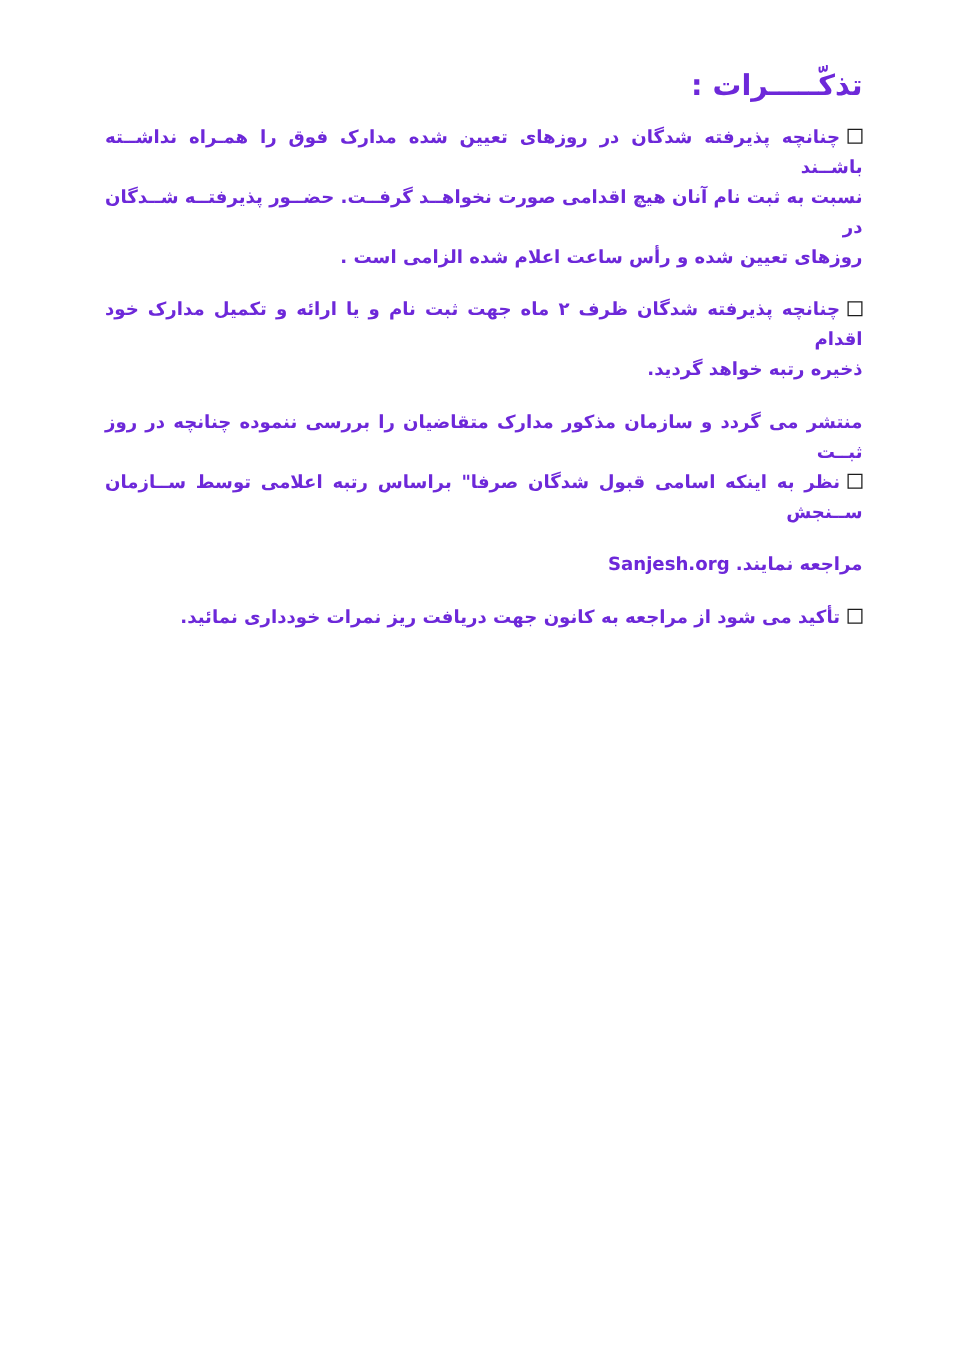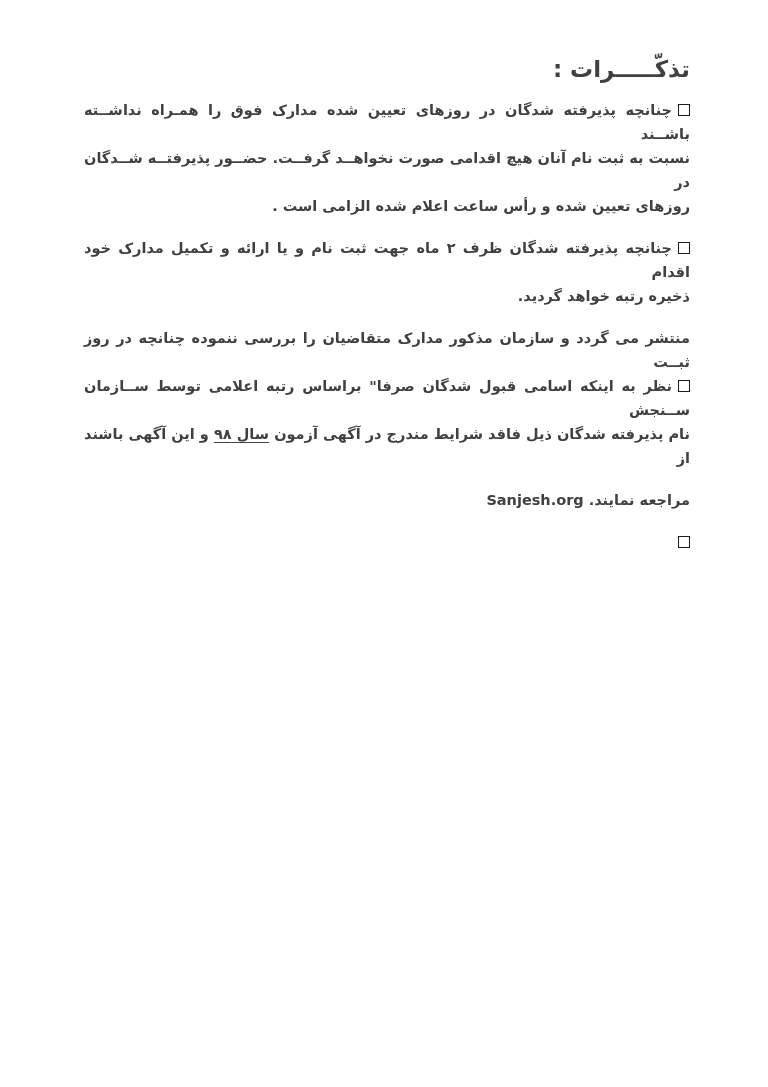--- a/index.html
+++ b/index.html
@@ -10,21 +10,21 @@
   .page {
     position: relative;
     box-sizing: border-box;
     width: 768px;
     height: 1087px;
     background: #ffffff;
     padding: 52px 78px 0 84px;
     direction: rtl;
     font-family: "DejaVu Sans", sans-serif;
     font-weight: bold;
-    color: #404040;
+    color: #6d28d9;
     overflow: hidden;
   }
   .doc-title {
     font-size: 23px;
     line-height: 34px;
     margin: 0 0 12px 0;
     text-align: right;
   }
   .note {
     margin: 0 0 18px 0;
@@ -84,30 +84,27 @@
       <span class="cb"></span><span>چنانچه پذیرفته شدگان ظرف ۲ ماه جهت ثبت نام و یا ارائه و تکمیل مدارک خود اقدام</span>
     </div>
     <div class="line last">ذخیره رتبه خواهد گردید.</div>
   </div>
 
   <div class="note">
     <div class="line">منتشر می گردد و سازمان مذکور مدارک متقاضیان را بررسی ننموده چنانچه در روز ثبــت</div>
     <div class="line">
       <span class="cb"></span><span>نظر به اینکه اسامی قبول شدگان صرفا" براساس رتبه اعلامی توسط ســازمان ســنجش</span>
     </div>
-    <div class="line">
-      <span>نام پذیرفته شدگان ذیل فاقد شرایط مندرج در آگهی آزمون </span><span class="u">سال ۹۸</span><span> و این آگهی باشند از</span>
-    </div>
   </div>
 
   <div class="note">
     <div class="line last latin">
       <span dir="ltr" class="url url2">Sanjesh.org</span><span dir="rtl">مراجعه نمایند.</span>
     </div>
   </div>
 
   <div class="note">
     <div class="line last">
-      <span class="cb"></span>
+      <span class="cb"></span><span>تأکید می شود از مراجعه به کانون جهت دریافت ریز نمرات خودداری نمائید.</span>
     </div>
   </div>
 
 </div>
 
 </body></html>

